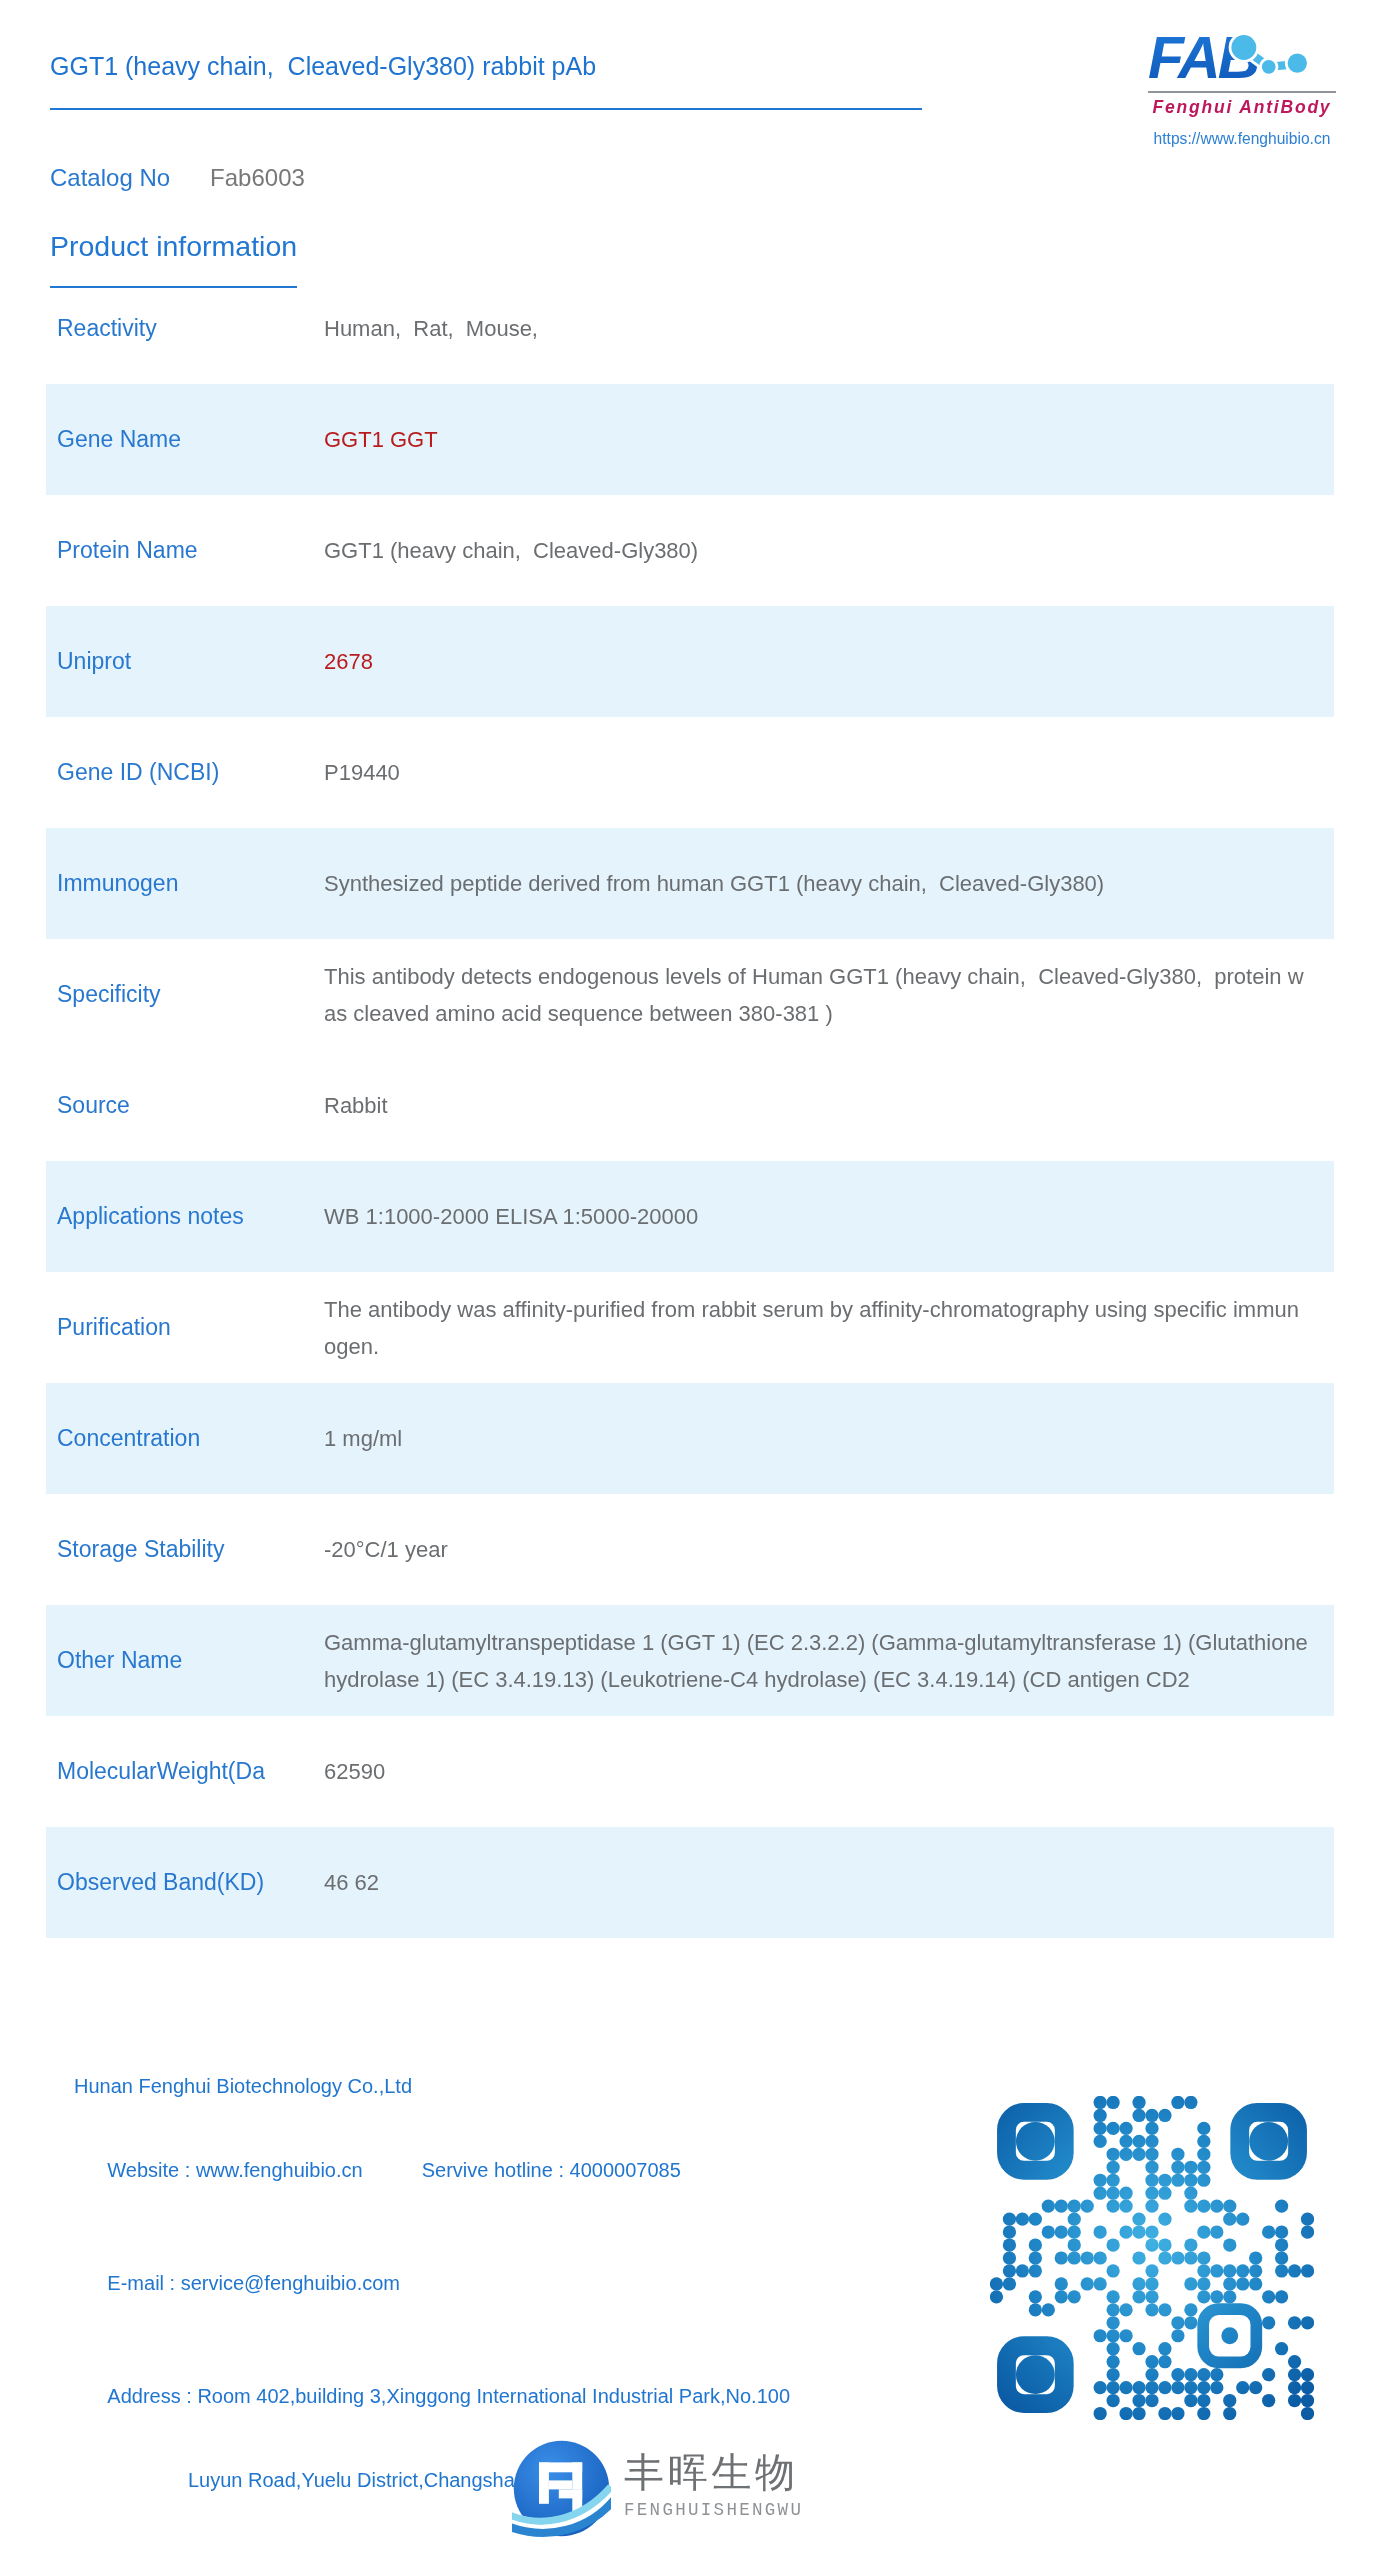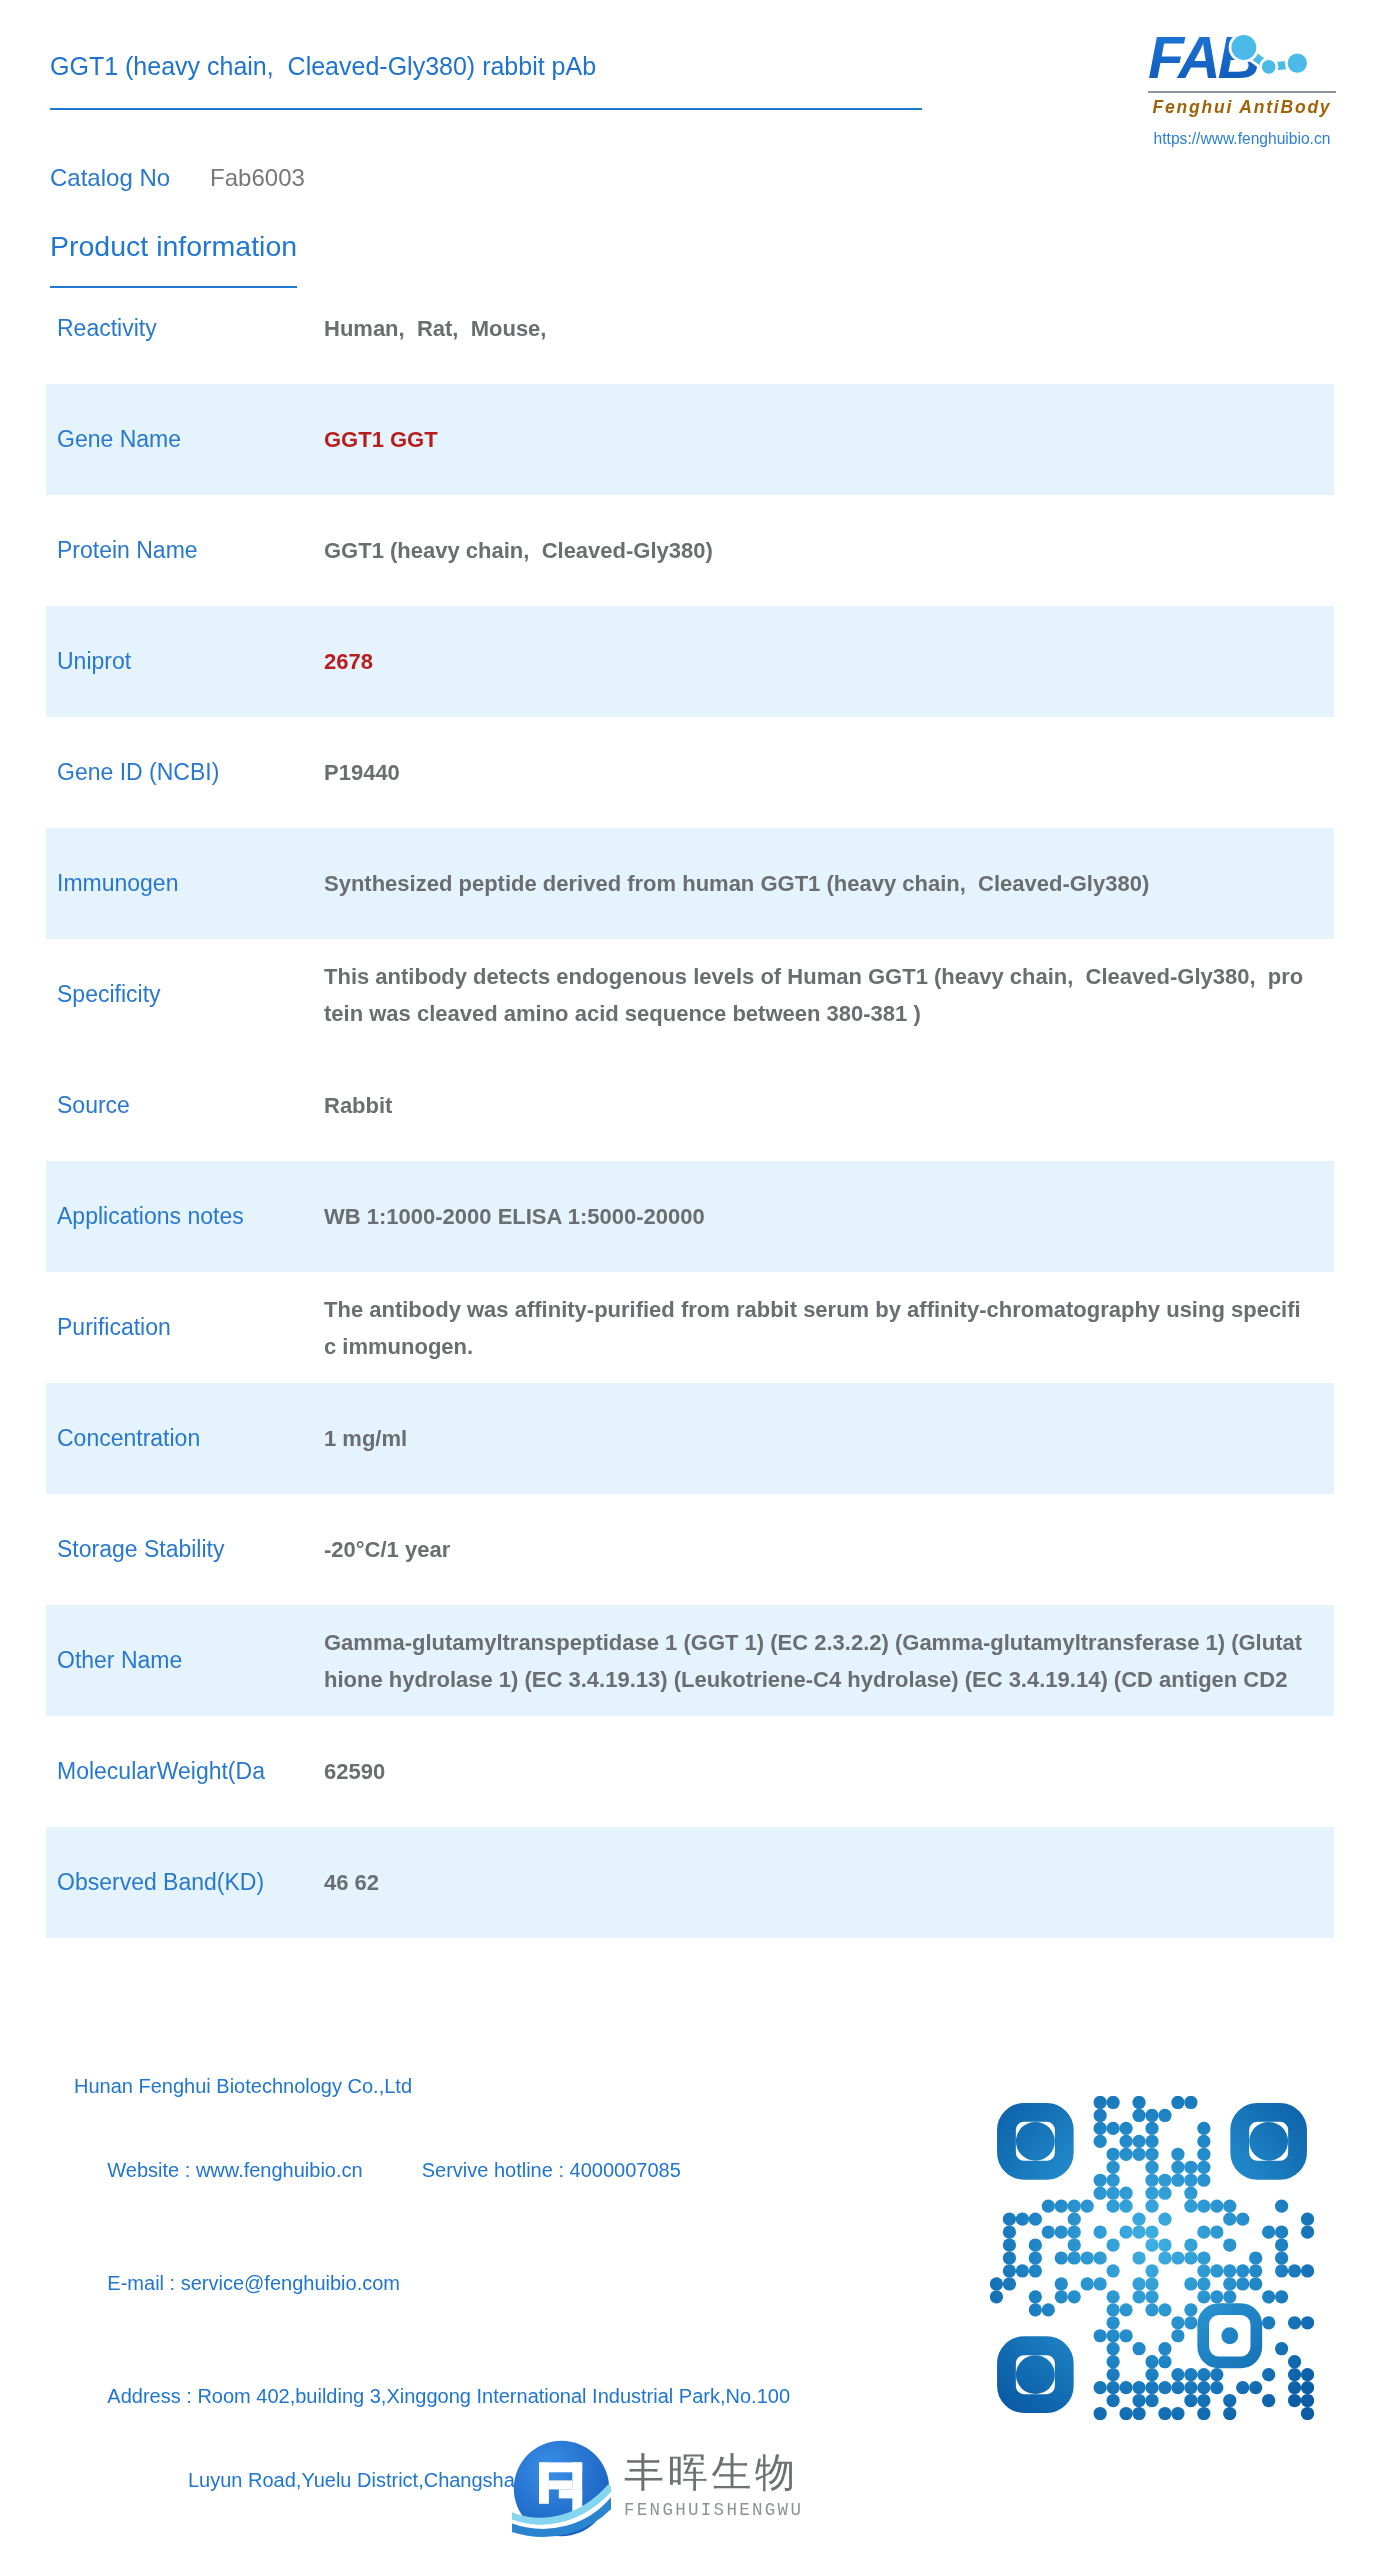--- a/index.html
+++ b/index.html
@@ -6,34 +6,34 @@
   .page{
     position:relative;width:1380px;height:2576px;background:#ffffff;overflow:hidden;
     font-family:"Liberation Sans","DejaVu Sans",sans-serif;
   }
   
   .title{position:absolute;left:50px;top:52px;font-size:25px;color:#1d73cf;white-space:pre-wrap;}
   .title-rule{position:absolute;left:50px;top:108px;width:872px;height:1.8px;background:#2178d2;}
   .brand{position:absolute;left:1148px;top:28px;width:188px;text-align:center;}
   .brand svg{display:block;}
   .brand-rule{height:1.8px;background:#8f959b;margin-top:1.8px;}
-  .brand-name{font-size:17.5px;font-weight:bold;font-style:italic;color:#a16207;letter-spacing:1.8px;margin-top:4.6px;}
+  .brand-name{font-size:17.5px;font-weight:bold;font-style:italic;color:#be185d;letter-spacing:1.8px;margin-top:4.6px;}
   .brand-url{font-size:15.6px;color:#2b7fd4;margin-top:12px;}
   .catalog{position:absolute;left:50px;top:164px;font-size:24px;}
   .cat-label{color:#2878cf;}
   .cat-value{color:#77787a;margin-left:40px;}
   
   .section-title{position:absolute;left:50px;top:230px;font-size:28.5px;color:#2177d2;
     padding-bottom:23px;border-bottom:2.8px solid #2178d2;}
   #rows{position:absolute;left:46px;top:273px;width:1288px;}
   .row{height:111px;display:flex;align-items:center;padding-left:11px;box-sizing:border-box;}
   .row.alt{background:#e5f3fc;}
   .row-label{width:267px;flex:none;font-size:23px;color:#2878cf;}
   .row-value{flex:1;padding-right:24px;font-size:22px;color:#6b6e71;line-height:37px;
-    white-space:pre-wrap;word-break:break-all;font-weight:bold;}
+    white-space:pre-wrap;word-break:break-all;}
   .row-value.link{color:#b91c1c;}
   
   .footer{position:absolute;left:74px;top:2072px;font-size:20px;color:#2076cf;width:902px;}
   .f-line{line-height:29px;margin:0 0 26px 0;white-space:pre-wrap;}
   .f-gap{display:inline-block;width:59px;}
   .addr2{padding-left:114px;margin-top:9.2px;}
   
   #qr{position:absolute;left:990px;top:2096px;}
   
   .bottom-logo{position:absolute;left:512px;top:2438px;display:flex;align-items:flex-start;}

